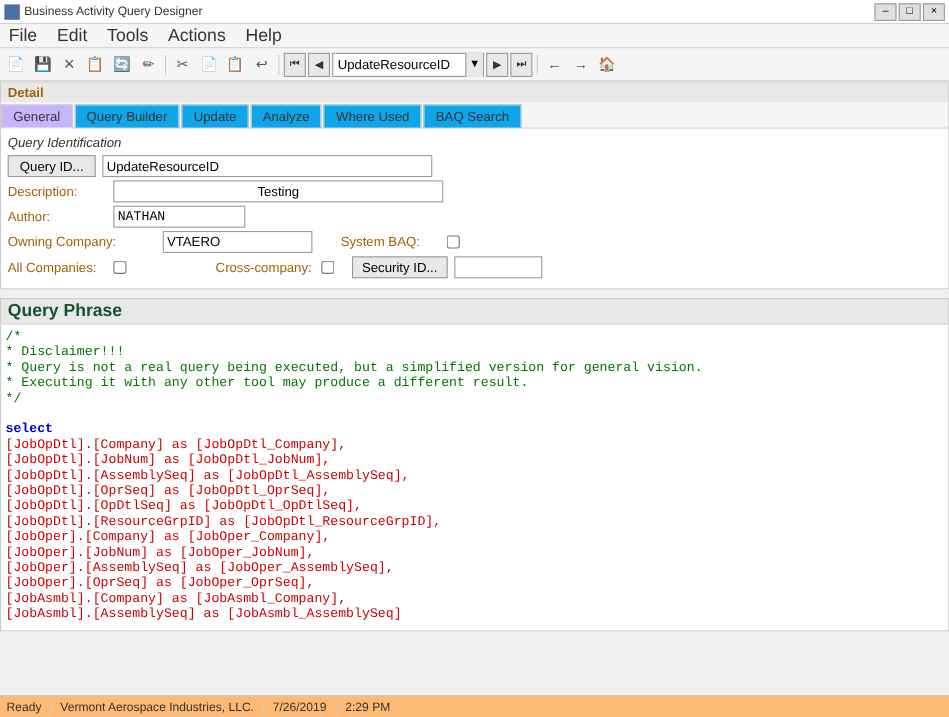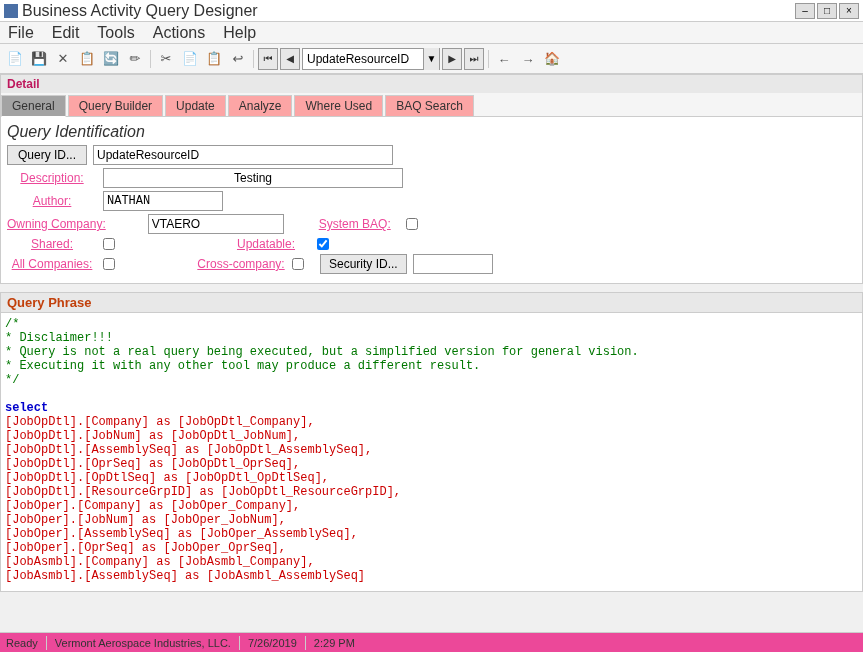--- a/index.html
+++ b/index.html
@@ -2,71 +2,71 @@
 <html><head>
   <meta charset="utf-8">
   <style>
     * { margin: 0; padding: 0; box-sizing: border-box; }
     body { font-family: 'Segoe UI', Tahoma, Geneva, Verdana, sans-serif; font-size: 12px; background: #f0f0f0; width: 863px; height: 652px; overflow: hidden; }
 
     
     .title-bar { background: #fff; border-bottom: 1px solid #ccc; display: flex; align-items: center; justify-content: space-between; padding: 2px 4px; height: 22px; }
     .title-bar-left { display: flex; align-items: center; gap: 4px; }
     .title-bar-icon { width: 14px; height: 14px; background: #4a6fa5; display: inline-block; }
-    .title-bar-text { font-size: 16px; color: #333; }
+    .title-bar-text { font-size: 11px; color: #333; }
     .title-bar-controls { display: flex; gap: 2px; }
     .title-bar-btn { width: 20px; height: 16px; border: 1px solid #999; background: #e0e0e0; font-size: 10px; display: flex; align-items: center; justify-content: center; cursor: pointer; }
 
     
     .menu-bar { background: #f5f5f5; border-bottom: 1px solid #ccc; display: flex; align-items: center; padding: 2px 4px; height: 22px; gap: 10px; }
     .menu-item { font-size: 16px; color: #333; cursor: pointer; padding: 1px 4px; }
 
     
     .toolbar { background: #f5f5f5; border-bottom: 1px solid #ccc; display: flex; align-items: center; padding: 2px 4px; height: 30px; gap: 2px; }
     .toolbar-btn { width: 22px; height: 22px; border: 1px solid transparent; background: transparent; display: flex; align-items: center; justify-content: center; cursor: pointer; font-size: 13px; color: #555; }
     .toolbar-sep { width: 1px; height: 18px; background: #ccc; margin: 0 2px; }
     .toolbar-dropdown { display: flex; align-items: center; border: 1px solid #999; background: white; height: 22px; }
     .toolbar-dropdown-text { padding: 0 4px; font-size: 12px; min-width: 120px; }
     .toolbar-dropdown-arrow { width: 16px; height: 22px; border-left: 1px solid #999; background: #e8e8e8; display: flex; align-items: center; justify-content: center; cursor: pointer; font-size: 10px; }
     .toolbar-nav-btn { width: 20px; height: 22px; border: 1px solid #999; background: #e8e8e8; display: flex; align-items: center; justify-content: center; cursor: pointer; font-size: 10px; color: #333; }
 
     
-    .section-label { background: #e8e8e8; border: 1px solid #ccc; border-bottom: none; padding: 2px 6px; font-size: 12px; color: #be185d; font-weight: bold; }
+    .section-label { background: #e8e8e8; border: 1px solid #ccc; border-bottom: none; padding: 2px 6px; font-size: 12px; color: #a16207; font-weight: bold; }
 
     
     .tabs-area { background: #f5f5f5; border: 1px solid #ccc; border-top: none; padding: 0; }
     .tabs-row { display: flex; border-bottom: 1px solid #ccc; background: #f5f5f5; }
-    .tab { padding: 3px 10px; font-size: 12px; cursor: pointer; border: 1px solid #ccc; border-bottom: none; background: #fca5a5; margin-right: 2px; margin-top: 2px; color: #333; }
-    .tab.active { background: #a3a3a3; border-bottom: 1px solid white; margin-bottom: -1px; font-weight: normal; }
+    .tab { padding: 3px 10px; font-size: 12px; cursor: pointer; border: 1px solid #ccc; border-bottom: none; background: #0ea5e9; margin-right: 2px; margin-top: 2px; color: #333; }
+    .tab.active { background: #c4b5fd; border-bottom: 1px solid white; margin-bottom: -1px; font-weight: normal; }
 
     
     .content-area { background: white; padding: 6px; }
 
     
-    .form-section-title { font-size: 16px; color: #333; margin-bottom: 4px; font-style: italic; }
-    .form-label { text-align: center; font-size: 12px; color: #ec4899; white-space: nowrap; text-decoration: underline; }
+    .form-section-title { font-size: 12px; color: #333; margin-bottom: 4px; font-style: italic; }
+    .form-label { text-align: left; font-size: 12px; color: #a16207; white-space: nowrap; }
     .form-input { border: 1px solid #999; height: 20px; padding: 1px 3px; font-size: 12px; width: 100%; background: white; }
     .form-btn { border: 1px solid #999; background: #e8e8e8; padding: 1px 8px; font-size: 12px; cursor: pointer; height: 20px; white-space: nowrap; }
 
     .checkbox-wrap { display: flex; align-items: center; gap: 3px; }
     .checkbox-wrap input[type="checkbox"] { width: 12px; height: 12px; }
 
     
     .form-row { display: flex; align-items: center; gap: 6px; margin-bottom: 3px; }
     .form-row .form-label { min-width: 90px; }
 
     
-    .query-phrase-label { background: #e8e8e8; border: 1px solid #ccc; border-bottom: none; padding: 2px 6px; font-size: 13px; color: #c2410c; font-weight: bold; margin-top: 8px; }
+    .query-phrase-label { background: #e8e8e8; border: 1px solid #ccc; border-bottom: none; padding: 2px 6px; font-size: 16px; color: #14532d; font-weight: bold; margin-top: 8px; }
     .query-phrase-area { background: white; border: 1px solid #ccc; padding: 4px; font-family: 'Courier New', monospace; font-size: 12px; height: 280px; overflow-y: scroll; position: relative; }
     .code-comment { color: #007700; }
     .code-select { color: #0000cc; font-weight: bold; }
     .code-field { color: #cc0000; }
 
     
-    .status-bar { position: fixed; bottom: 0; left: 0; right: 0; height: 20px; background: #ec4899; border-top: 1px solid #ccc; display: flex; align-items: center; padding: 0 6px; font-size: 11px; color: #333; }
+    .status-bar { position: fixed; bottom: 0; left: 0; right: 0; height: 20px; background: #fdba74; border-top: 1px solid #ccc; display: flex; align-items: center; padding: 0 6px; font-size: 11px; color: #333; }
     .status-sep { width: 1px; height: 14px; background: #ccc; margin: 0 8px; }
 
     
     .query-phrase-area::-webkit-scrollbar { width: 12px; }
     .query-phrase-area::-webkit-scrollbar-track { background: #f0f0f0; }
     .query-phrase-area::-webkit-scrollbar-thumb { background: #c0c0c0; border: 1px solid #999; }
 
     .main-container { height: calc(652px - 22px - 22px - 30px - 20px); overflow: hidden; }
   </style>
 </head>
@@ -153,30 +153,20 @@
 
       <div class="form-row">
         <span class="form-label">Owning Company:</span>
         <input class="form-input" type="text" style="width: 136px; margin-left: 36px;" value="VTAERO">
         <span class="form-label" style="margin-left:20px;">System BAQ:</span>
         <div class="checkbox-wrap">
           <input type="checkbox" style="">
         </div>
       </div>
 
-      <div class="form-row">
-        <span class="form-label">Shared:</span>
-        <div class="checkbox-wrap">
-          <input type="checkbox" style="">
-        </div>
-        <span class="form-label" style="margin-left:100px;">Updatable:</span>
-        <div class="checkbox-wrap">
-          <input type="checkbox" checked="" style="">
-        </div>
-      </div>
 
       <div class="form-row">
         <span class="form-label">All Companies:</span>
         <div class="checkbox-wrap">
           <input type="checkbox" style="">
         </div>
         <span class="form-label" style="margin-left:75px;">Cross-company:</span>
         <div class="checkbox-wrap">
           <input type="checkbox" style="">
         </div>

